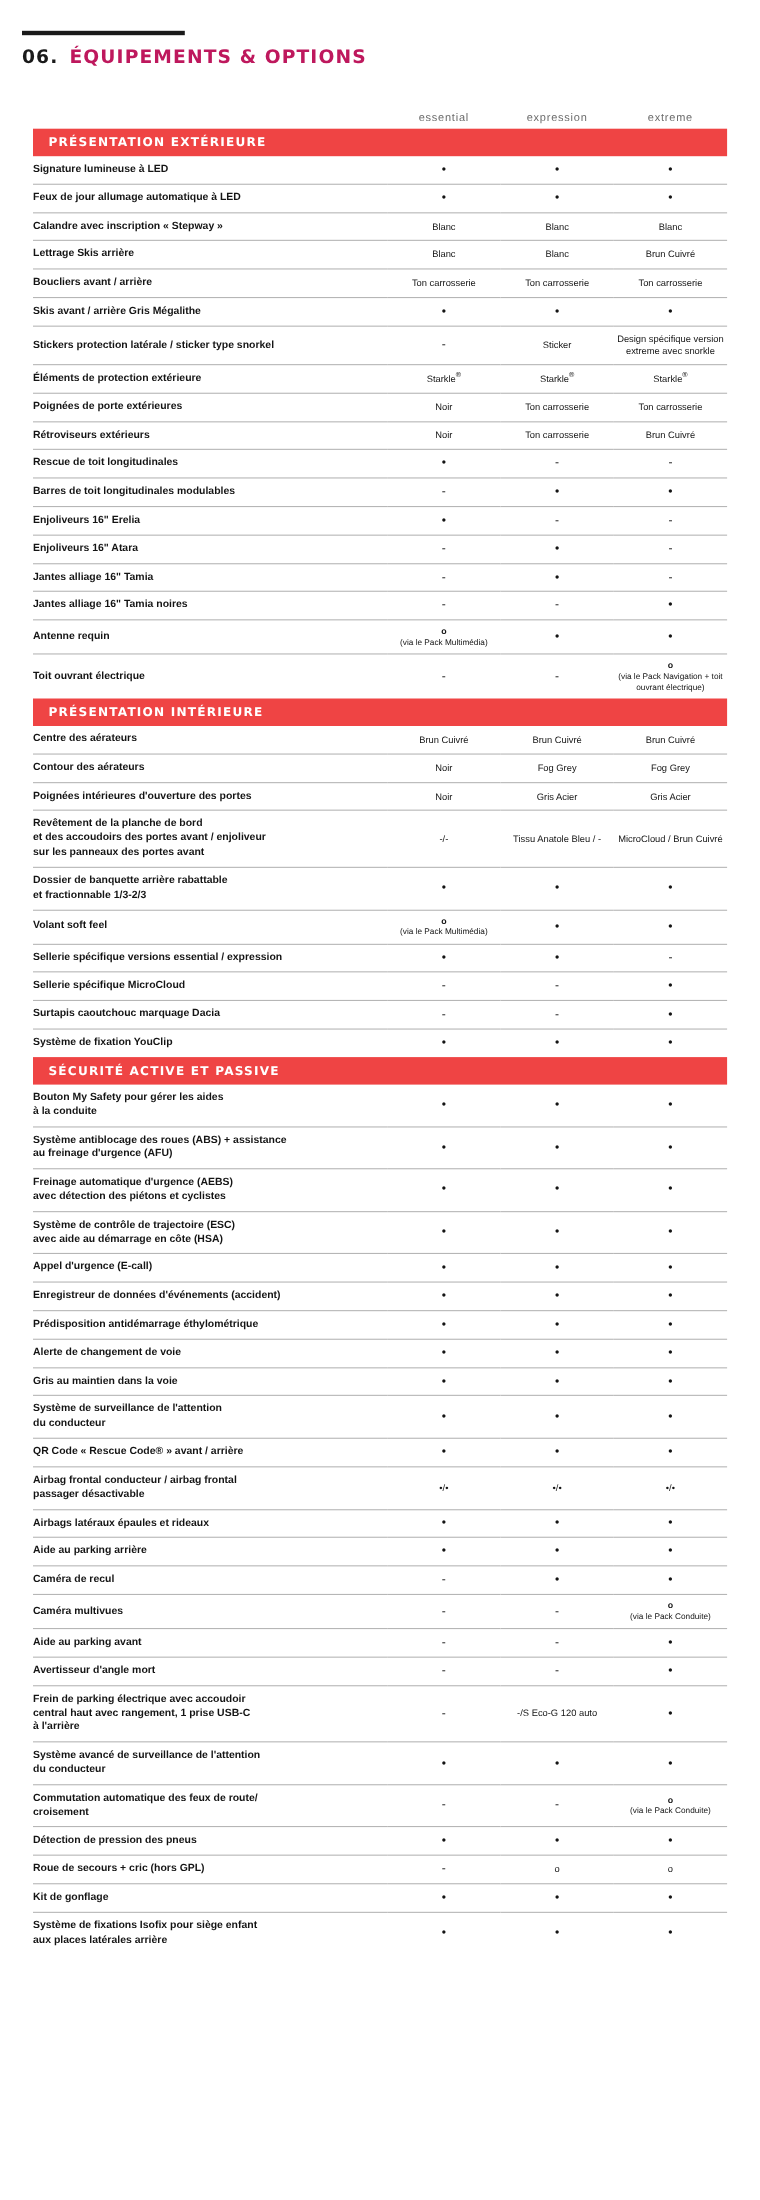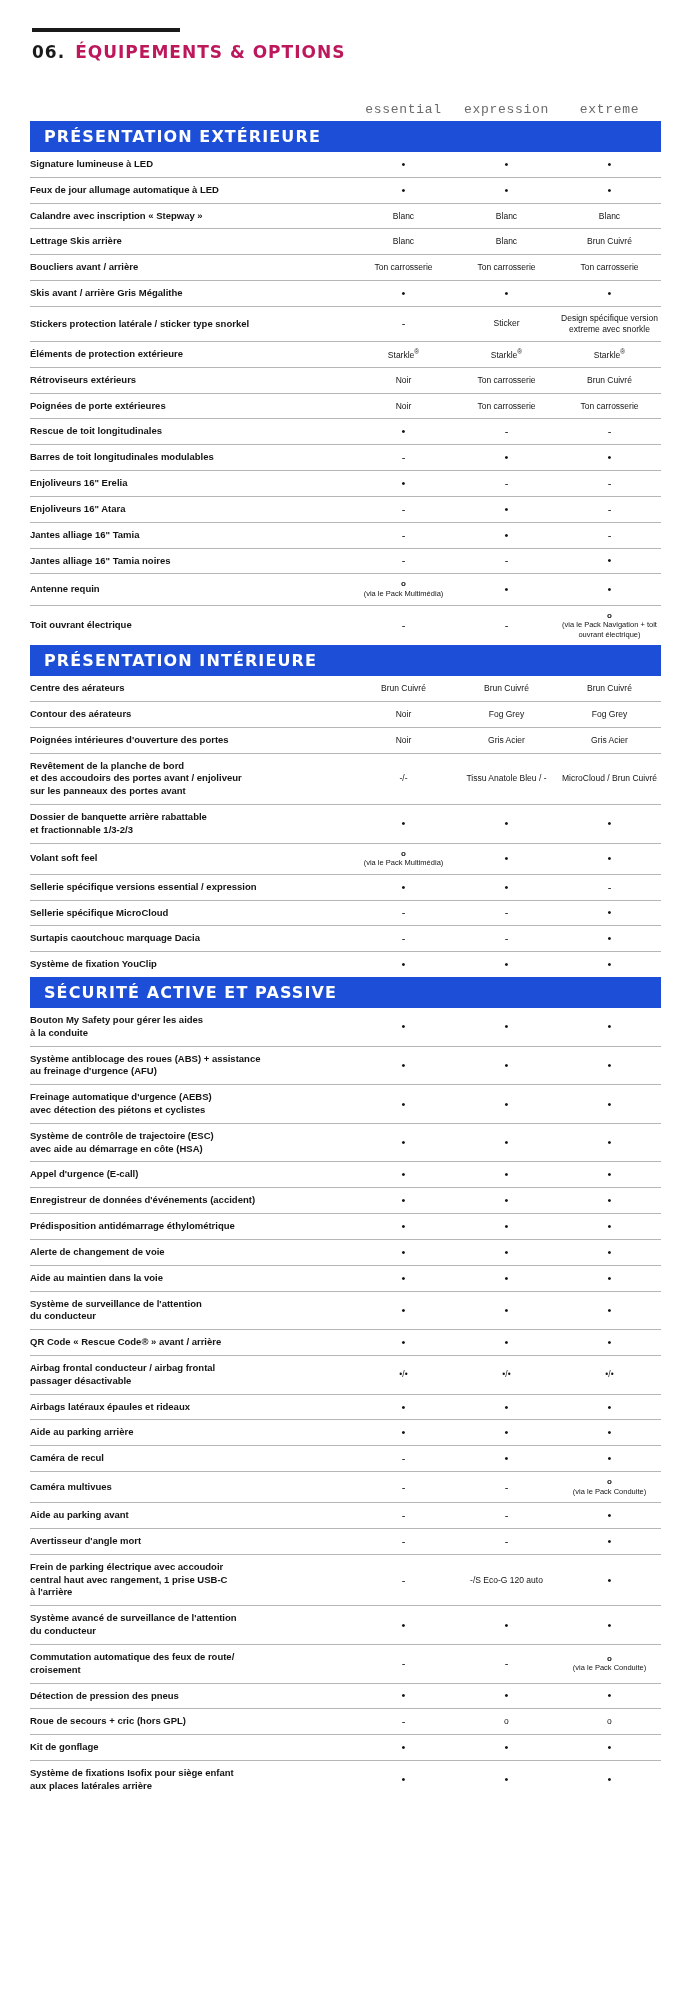--- a/index.html
+++ b/index.html
@@ -16,21 +16,21 @@
   }
   .page {
     width: 691px;
     min-height: 2000px;
     padding: 0;
     position: relative;
   }
 
   
   .header-area {
-    padding: 28px 32px 0 32px;
+    padding: 28px 32px 0 20px;
   }
   .header-rule {
     width: 148px;
     height: 4px;
     background: #1a1a1a;
     margin-bottom: 10px;
   }
   .header-title {
     display: flex;
     align-items: baseline;
@@ -55,36 +55,36 @@
     border-collapse: collapse;
     table-layout: fixed;
   }
   col.c-label { width: 272px; }
   col.c-v     { width: 87px; }
 
   
   .colhead td {
     padding: 0 0 4px 0;
     text-align: center;
-    font-family: Liberation Mono, monospace;
-    font-size: 13px;
+    font-family: Liberation Sans, sans-serif;
+    font-size: 10px;
     letter-spacing: 0.7px;
     color: #6b6b6b;
     font-weight: normal;
     vertical-align: bottom;
   }
   .colhead td.lbl { border: none; }
 
   
   tr.section td {
-    background: #1d4ed8;
+    background: #ef4444;
     color: #ffffff;
     font-family: "DejaVu Sans", sans-serif;
     font-weight: bold;
-    font-size: 16px;
+    font-size: 11px;
     letter-spacing: 1.1px;
     padding: 6px 0 6px 14px;
     border: none;
   }
 
   
   tr.row > td {
     border-top: 1px solid #b6b6b6;
     padding: 6px 0;
     vertical-align: middle;
@@ -199,30 +199,30 @@
             <td class="val">Sticker</td>
             <td class="val">Design spécifique version extreme avec snorkle</td>
           </tr>
           <tr class="row">
             <td class="label">Éléments de protection extérieure</td>
             <td class="val">Starkle<span class="sup">®</span></td>
             <td class="val">Starkle<span class="sup">®</span></td>
             <td class="val">Starkle<span class="sup">®</span></td>
           </tr>
           <tr class="row">
+            <td class="label">Poignées de porte extérieures</td>
+            <td class="val">Noir</td>
+            <td class="val">Ton carrosserie</td>
+            <td class="val">Ton carrosserie</td>
+          </tr>
+          <tr class="row">
             <td class="label">Rétroviseurs extérieurs</td>
             <td class="val">Noir</td>
             <td class="val">Ton carrosserie</td>
             <td class="val">Brun Cuivré</td>
-          </tr>
-          <tr class="row">
-            <td class="label">Poignées de porte extérieures</td>
-            <td class="val">Noir</td>
-            <td class="val">Ton carrosserie</td>
-            <td class="val">Ton carrosserie</td>
           </tr>
           <tr class="row">
             <td class="label">Rescue de toit longitudinales</td>
             <td class="val dot">•</td>
             <td class="val dot">-</td>
             <td class="val dot">-</td>
           </tr>
           <tr class="row">
             <td class="label">Barres de toit longitudinales modulables</td>
             <td class="val dot">-</td>
@@ -382,21 +382,21 @@
             <td class="val dot">•</td>
             <td class="val dot">•</td>
           </tr>
           <tr class="row">
             <td class="label">Alerte de changement de voie</td>
             <td class="val dot">•</td>
             <td class="val dot">•</td>
             <td class="val dot">•</td>
           </tr>
           <tr class="row">
-            <td class="label">Aide au maintien dans la voie</td>
+            <td class="label">Gris au maintien dans la voie</td>
             <td class="val dot">•</td>
             <td class="val dot">•</td>
             <td class="val dot">•</td>
           </tr>
           <tr class="row">
             <td class="label">Système de surveillance de l'attention<br>du conducteur</td>
             <td class="val dot">•</td>
             <td class="val dot">•</td>
             <td class="val dot">•</td>
           </tr>

